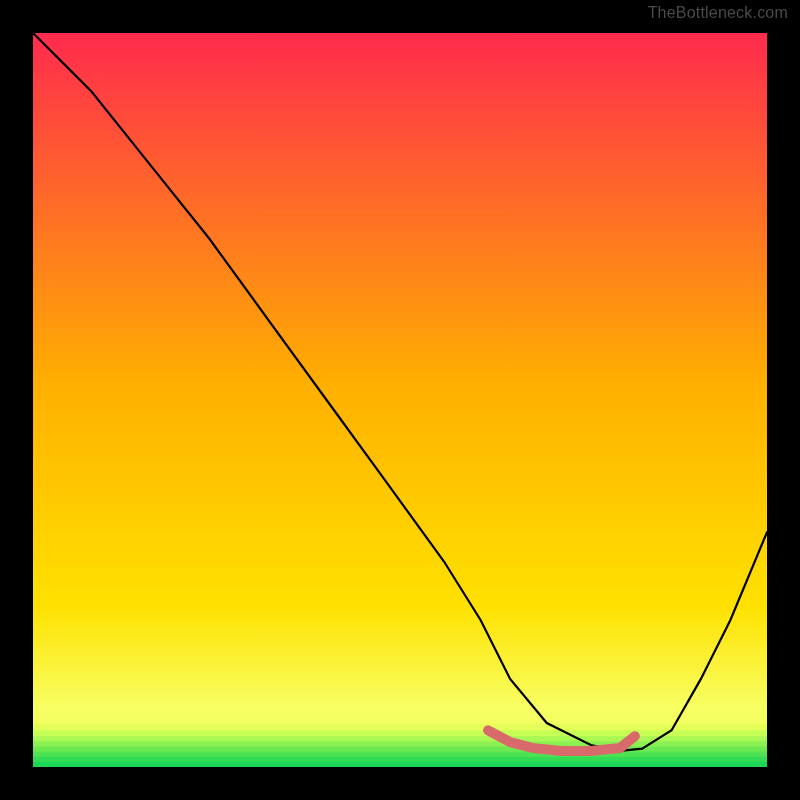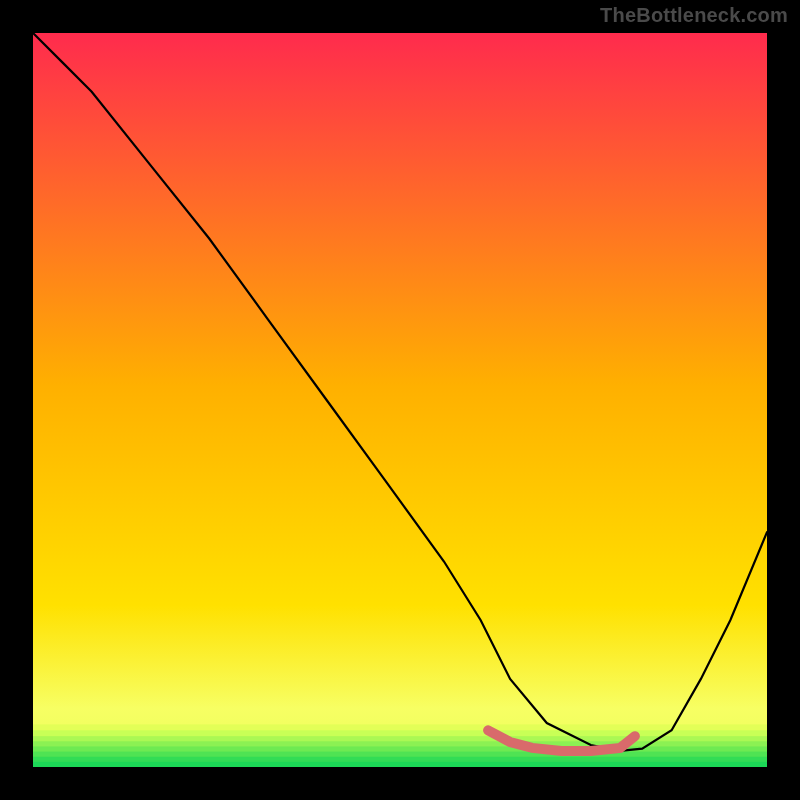--- a/index.html
+++ b/index.html
@@ -17,22 +17,22 @@
     left: 0;
     width: 800px;
     height: 800px;
     background: #000;
   }
   .watermark {
     position: absolute;
     top: 4px;
     right: 12px;
     color: #4a4a4a;
-    font-size: 20px;
-    font-weight: 700;
+    font-size: 16px;
+    font-weight: 400;
     letter-spacing: 0.2px;
   }
   .plot {
     position: absolute;
     top: 33px;
     left: 33px;
     width: 734px;
     height: 734px;
   }
   svg { display: block; }

